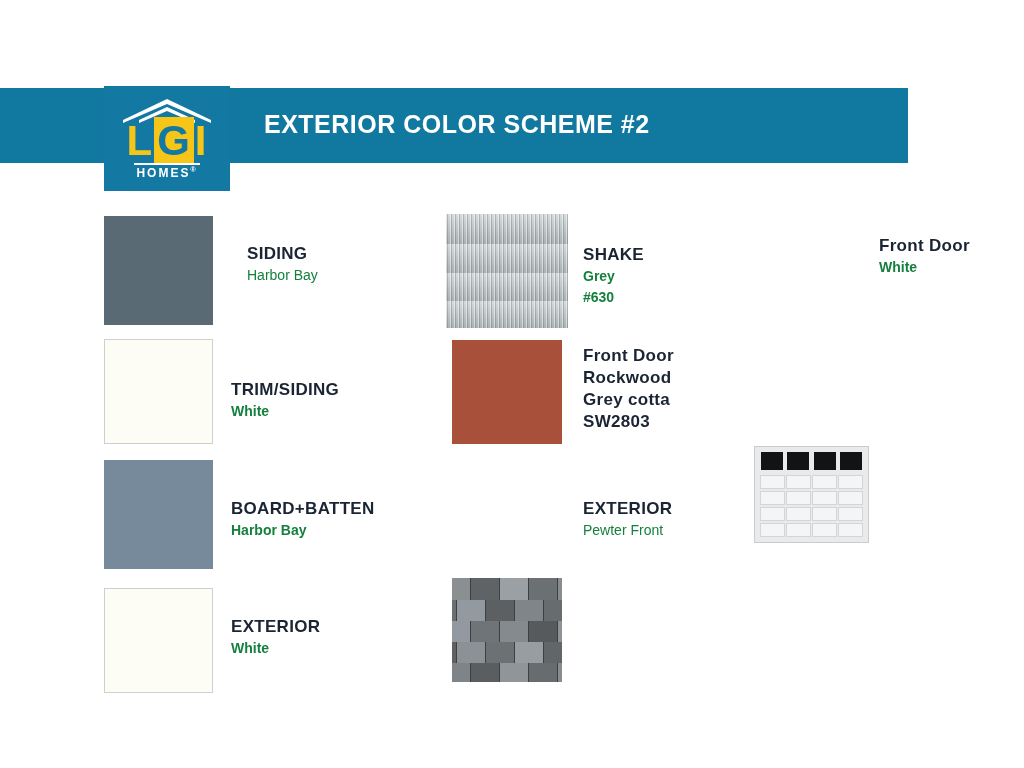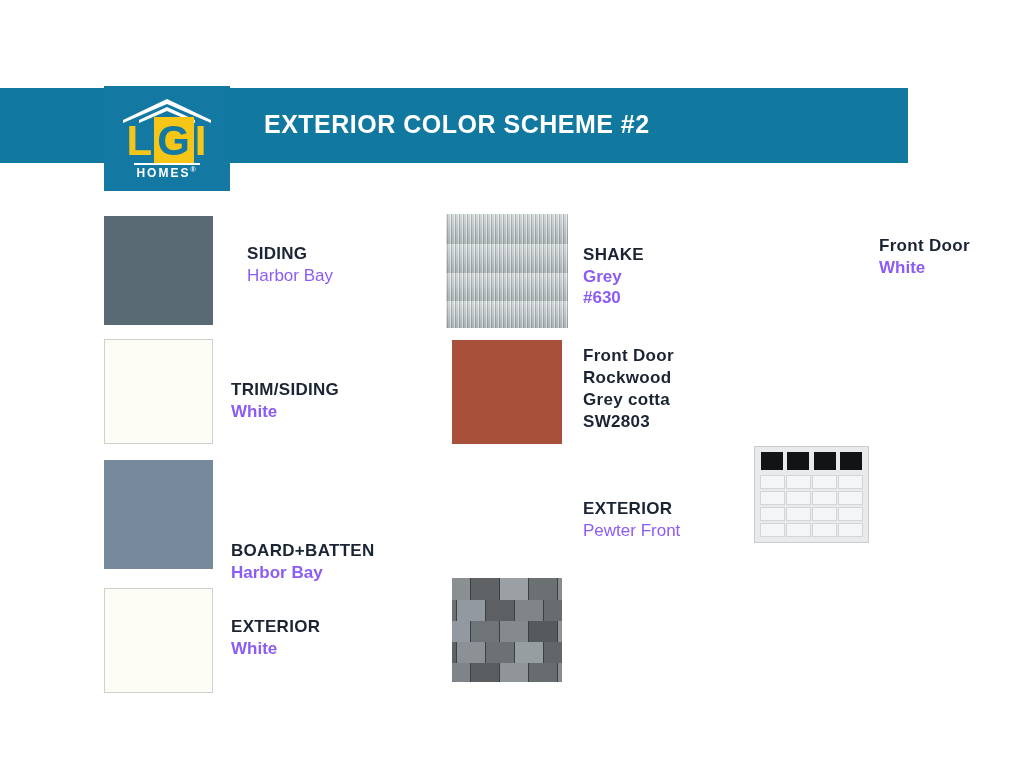--- a/index.html
+++ b/index.html
@@ -115,23 +115,23 @@
   }
   .label-title {
     font-size: 17px;
     font-weight: bold;
     color: #1a2433;
     letter-spacing: 0.3px;
     line-height: 22px;
     white-space: nowrap;
   }
   .label-sub {
-    font-size: 17px;
-    font-weight: bold;
-    color: #8b5cf6;
+    font-size: 14px;
+    font-weight: bold;
+    color: #15803d;
     line-height: 21px;
     white-space: nowrap;
   }
   .label-sub.plain {
     font-weight: normal;
   }
 
   
   .shake {
     position: relative;
@@ -247,21 +247,21 @@
   <div class="label-sub plain">Harbor Bay</div>
 </div>
 
 <div class="swatch outlined" style="left:104px; top:339px; width:109px; height:105px; background:#fdfdf6;"></div>
 <div class="label-block" style="left:231px; top:379px;">
   <div class="label-title">TRIM/SIDING</div>
   <div class="label-sub">White</div>
 </div>
 
 <div class="swatch" style="left:104px; top:460px; width:109px; height:109px; background:#778a9c;"></div>
-<div class="label-block" style="left:231px; top:498px;margin-top:42px;">
+<div class="label-block" style="left:231px; top:498px;">
   <div class="label-title">BOARD+BATTEN</div>
   <div class="label-sub">Harbor Bay</div>
 </div>
 
 <div class="swatch outlined" style="left:104px; top:588px; width:109px; height:105px; background:#fdfdf6;"></div>
 <div class="label-block" style="left:231px; top:616px;">
   <div class="label-title">EXTERIOR</div>
   <div class="label-sub">White</div>
 </div>
 

